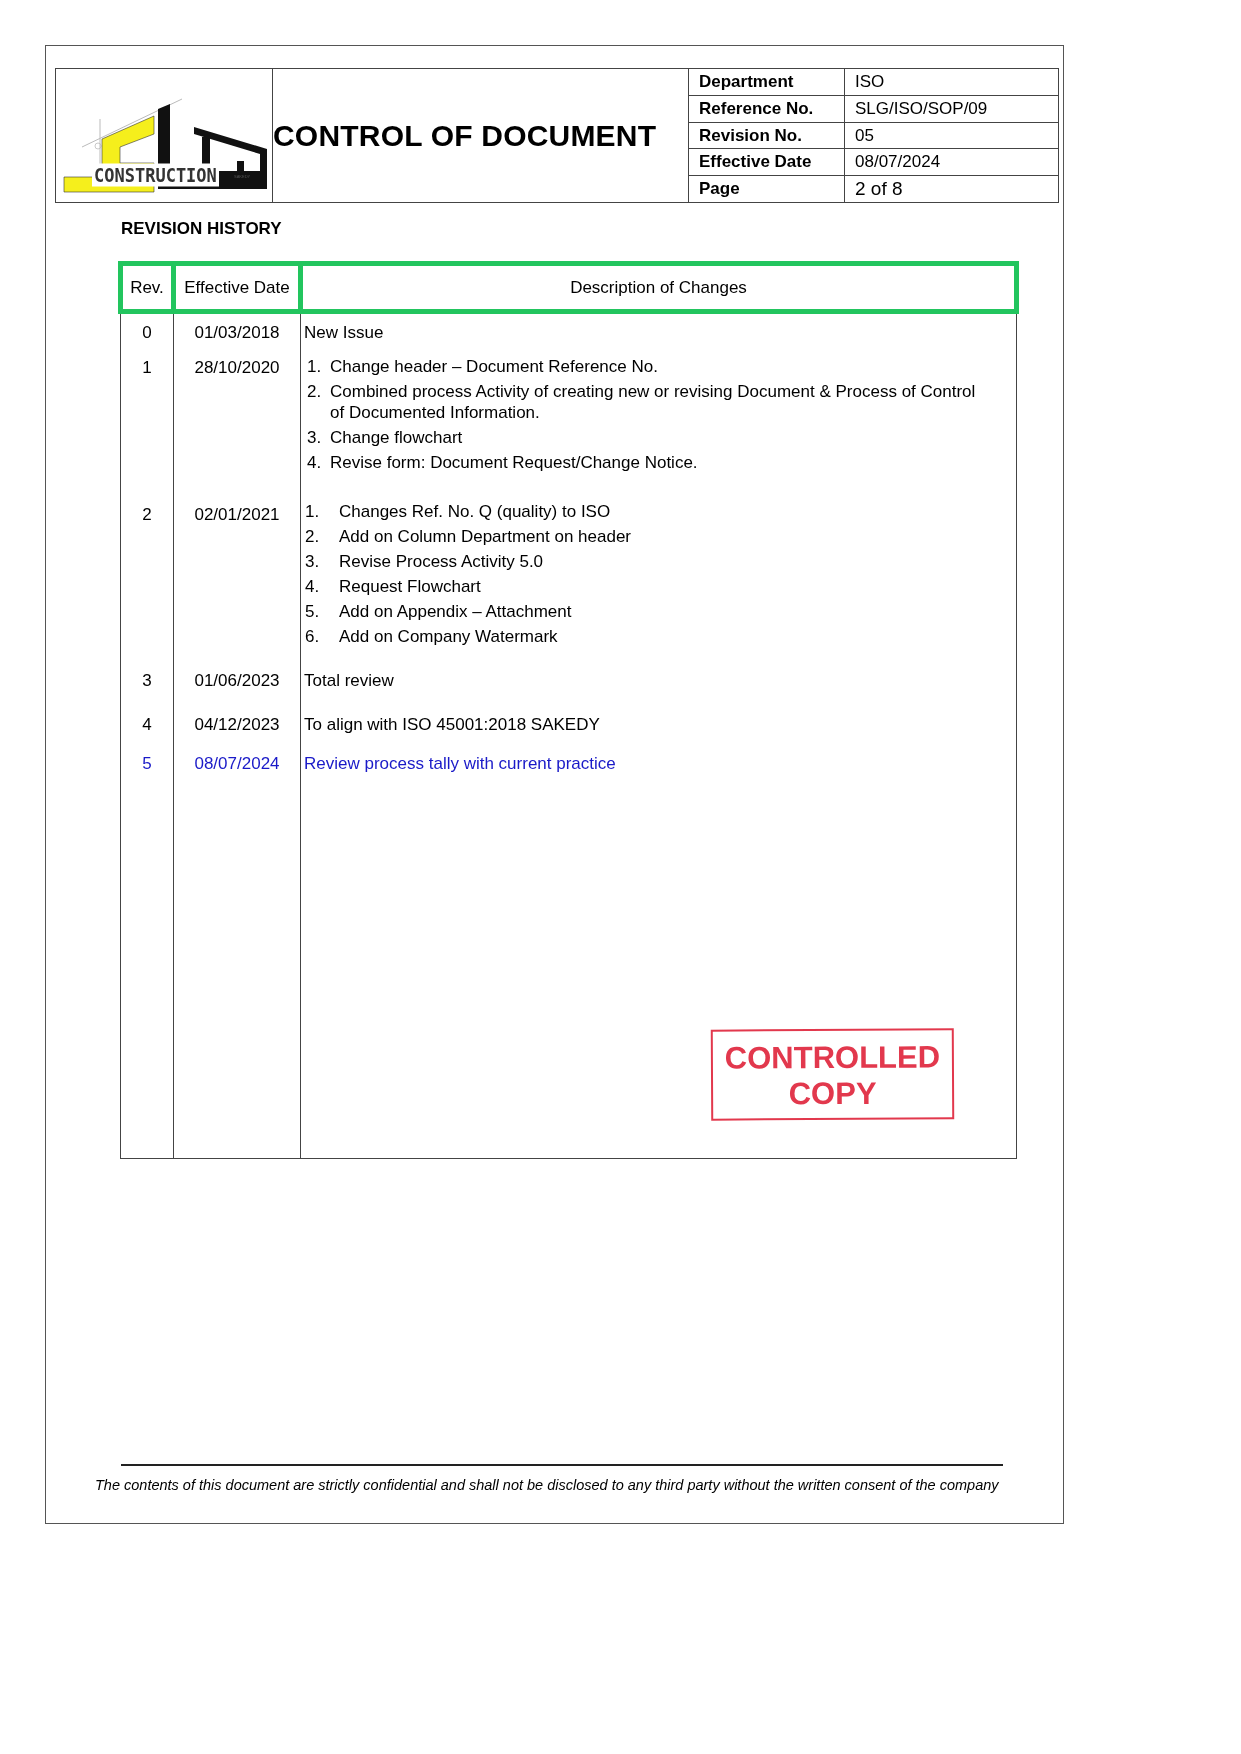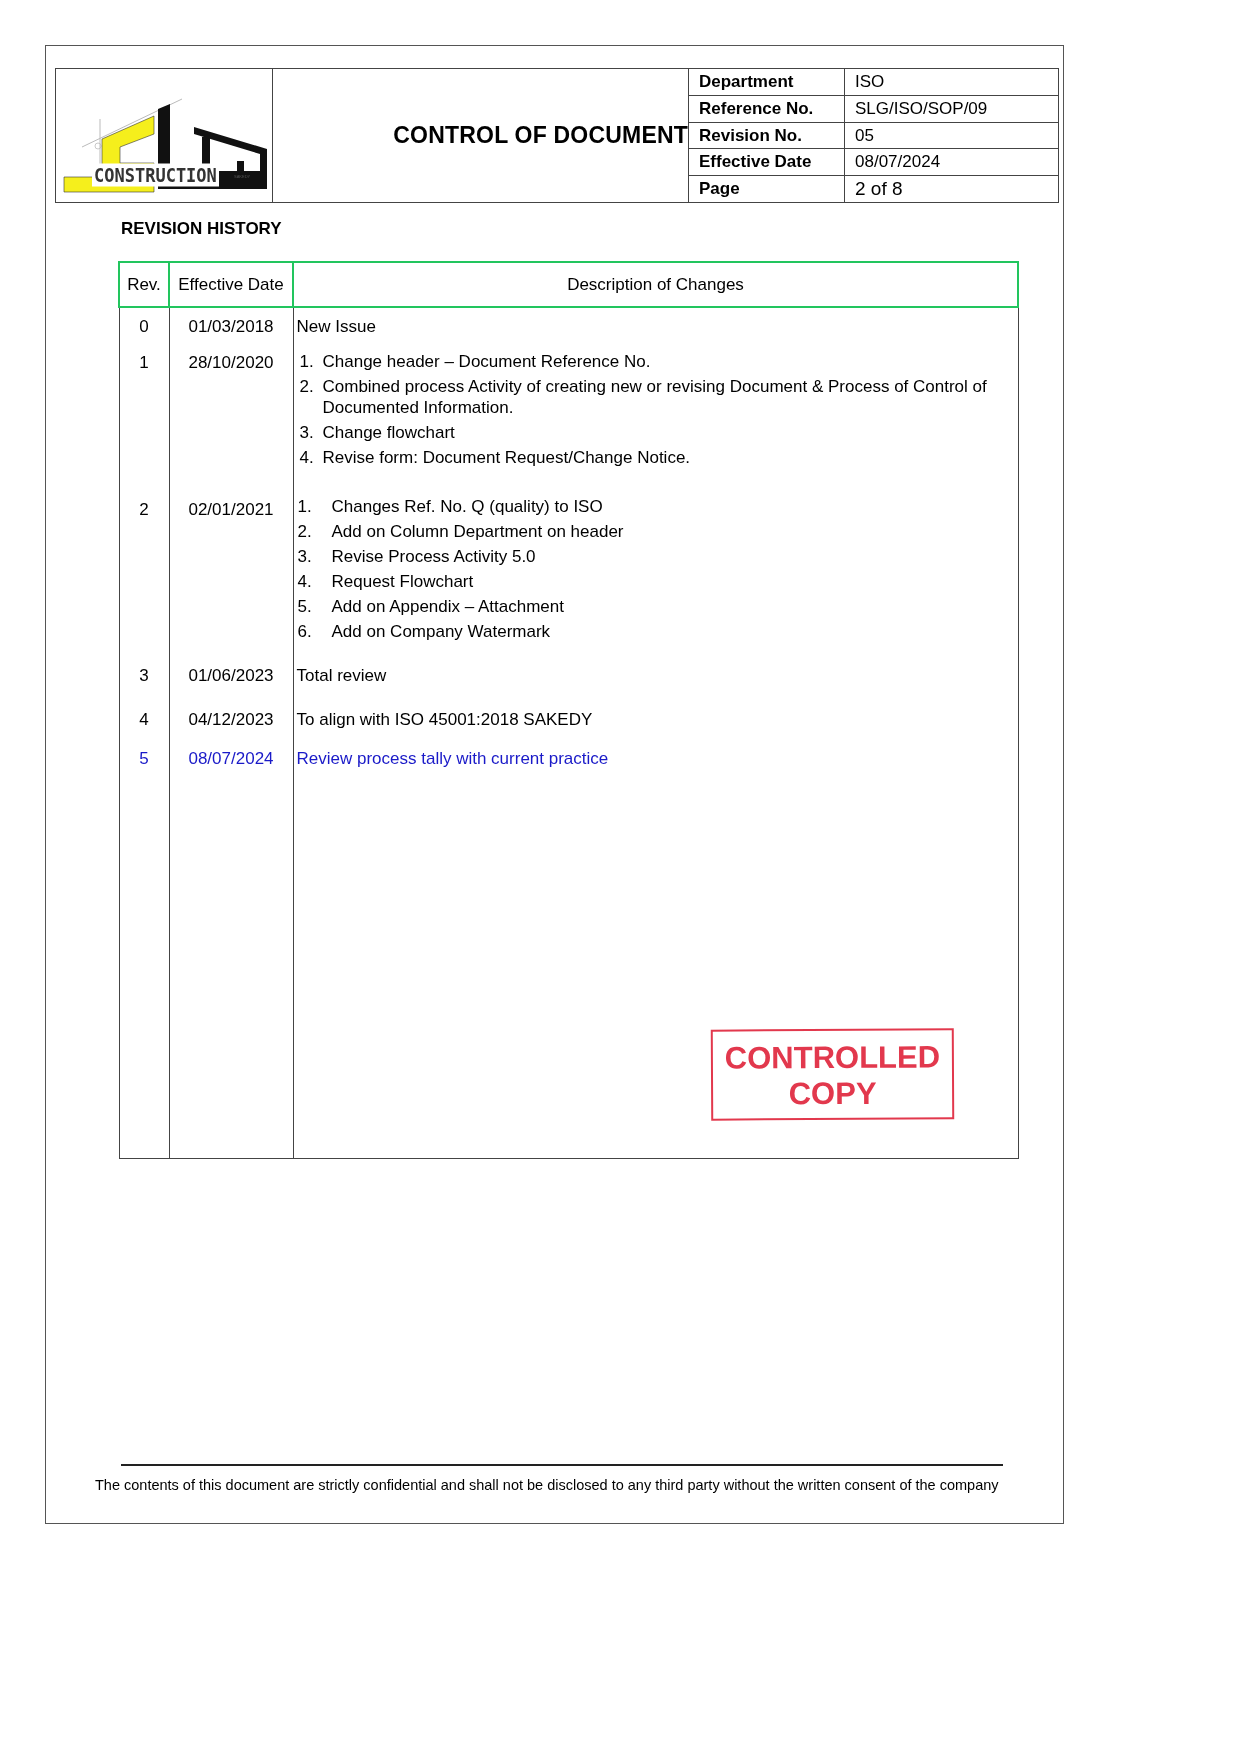--- a/index.html
+++ b/index.html
@@ -5,33 +5,33 @@
     html, body { margin: 0; padding: 0; background: #ffffff; }
     body { width: 1241px; height: 1754px; position: relative; overflow: hidden;
            font-family: "Liberation Sans", sans-serif; color: #000; }
     .page-border { position: absolute; left: 45px; top: 45px; width: 1019px; height: 1479px;
                    border: 1px solid #555; box-sizing: border-box; }
     
     .hdr { position: absolute; left: 55px; top: 68px; width: 1004px; height: 135px;
            border-collapse: collapse; table-layout: fixed; }
     .hdr td { border: 1px solid #444; padding: 0; }
     .hdr .logo-cell { width: 216px; position: relative; }
-    .hdr .title-cell { width: 415px; text-align: right; vertical-align: middle;
-                       font-weight: bold; font-size: 23px; letter-spacing: 0.2px; margin-left: 9px; }
+    .hdr .title-cell { width: 415px; text-align: left; vertical-align: middle;
+                       font-weight: bold; font-size: 30px; letter-spacing: 0.2px; margin-left: 9px; }
     .hdr .lbl { width: 145px; font-weight: bold; font-size: 17px; padding-left: 10px; }
     .hdr .val { font-size: 17px; padding-left: 10px; }
     .hdr .val.page { font-size: 19px; }
     .logo { position: absolute; left: 6px; top: 20px; width: 205px; height: 105px; }
     
     .section-heading { position: absolute; left: 121px; top: 219px; font-weight: bold; font-size: 17px; }
     
     .rev { position: absolute; left: 118px; top: 261px; width: 901px; height: 898px;
            border-collapse: collapse; table-layout: fixed; font-size: 17px; }
     .rev th, .rev td { border-left: 1px solid #444; border-right: 1px solid #444; padding: 0; }
-    .rev th { border: 2px solid #22c55e; font-weight: normal; height: 43px; }
+    .rev th { border: 5px solid #22c55e; font-weight: normal; height: 43px; }
     .rev td { vertical-align: top; }
     .rev tr:last-child td { border-bottom: 1px solid #444; }
     .c-rev { width: 48px; text-align: center; }
     .c-date { width: 122px; text-align: center; }
     .c-desc { padding-left: 3px !important; }
     .rowtext { line-height: 25px; }
     .blue { color: #1a1ac8; }
     ol.desc-list { margin: 0; padding: 0; list-style: none; }
     ol.desc-list li { position: relative; line-height: 21px; margin-bottom: 4px; }
     ol.desc-list.tight li .num { position: absolute; left: 3px; }
@@ -40,21 +40,21 @@
     ol.desc-list.wide li .txt { display: block; padding-left: 35px; }
     
     .stamp { position: absolute; left: 711px; top: 1029px; width: 243px; height: 91px;
              border: 2px solid #e0283e; box-sizing: border-box; color: #e0283e;
              text-align: center; font-weight: bold; font-size: 31px; line-height: 36px;
              padding-top: 9px; transform: rotate(-0.3deg); opacity: 0.92; }
     
     .footer-rule { position: absolute; left: 121px; top: 1464px; width: 882px; height: 0;
                    border-top: 2px solid #222; }
     .footer-text { position: absolute; left: 95px; top: 1477px; width: 930px;
-                   font-size: 14.5px; white-space: nowrap; }
+                   font-size: 14.5px; white-space: nowrap; font-style: italic; }
   </style>
 </head>
 <body>
 
 <div class="page-border"></div>
 
 <table class="hdr">
   <tbody>
       <tr style="height:27px">
     <td class="logo-cell" rowspan="5">

